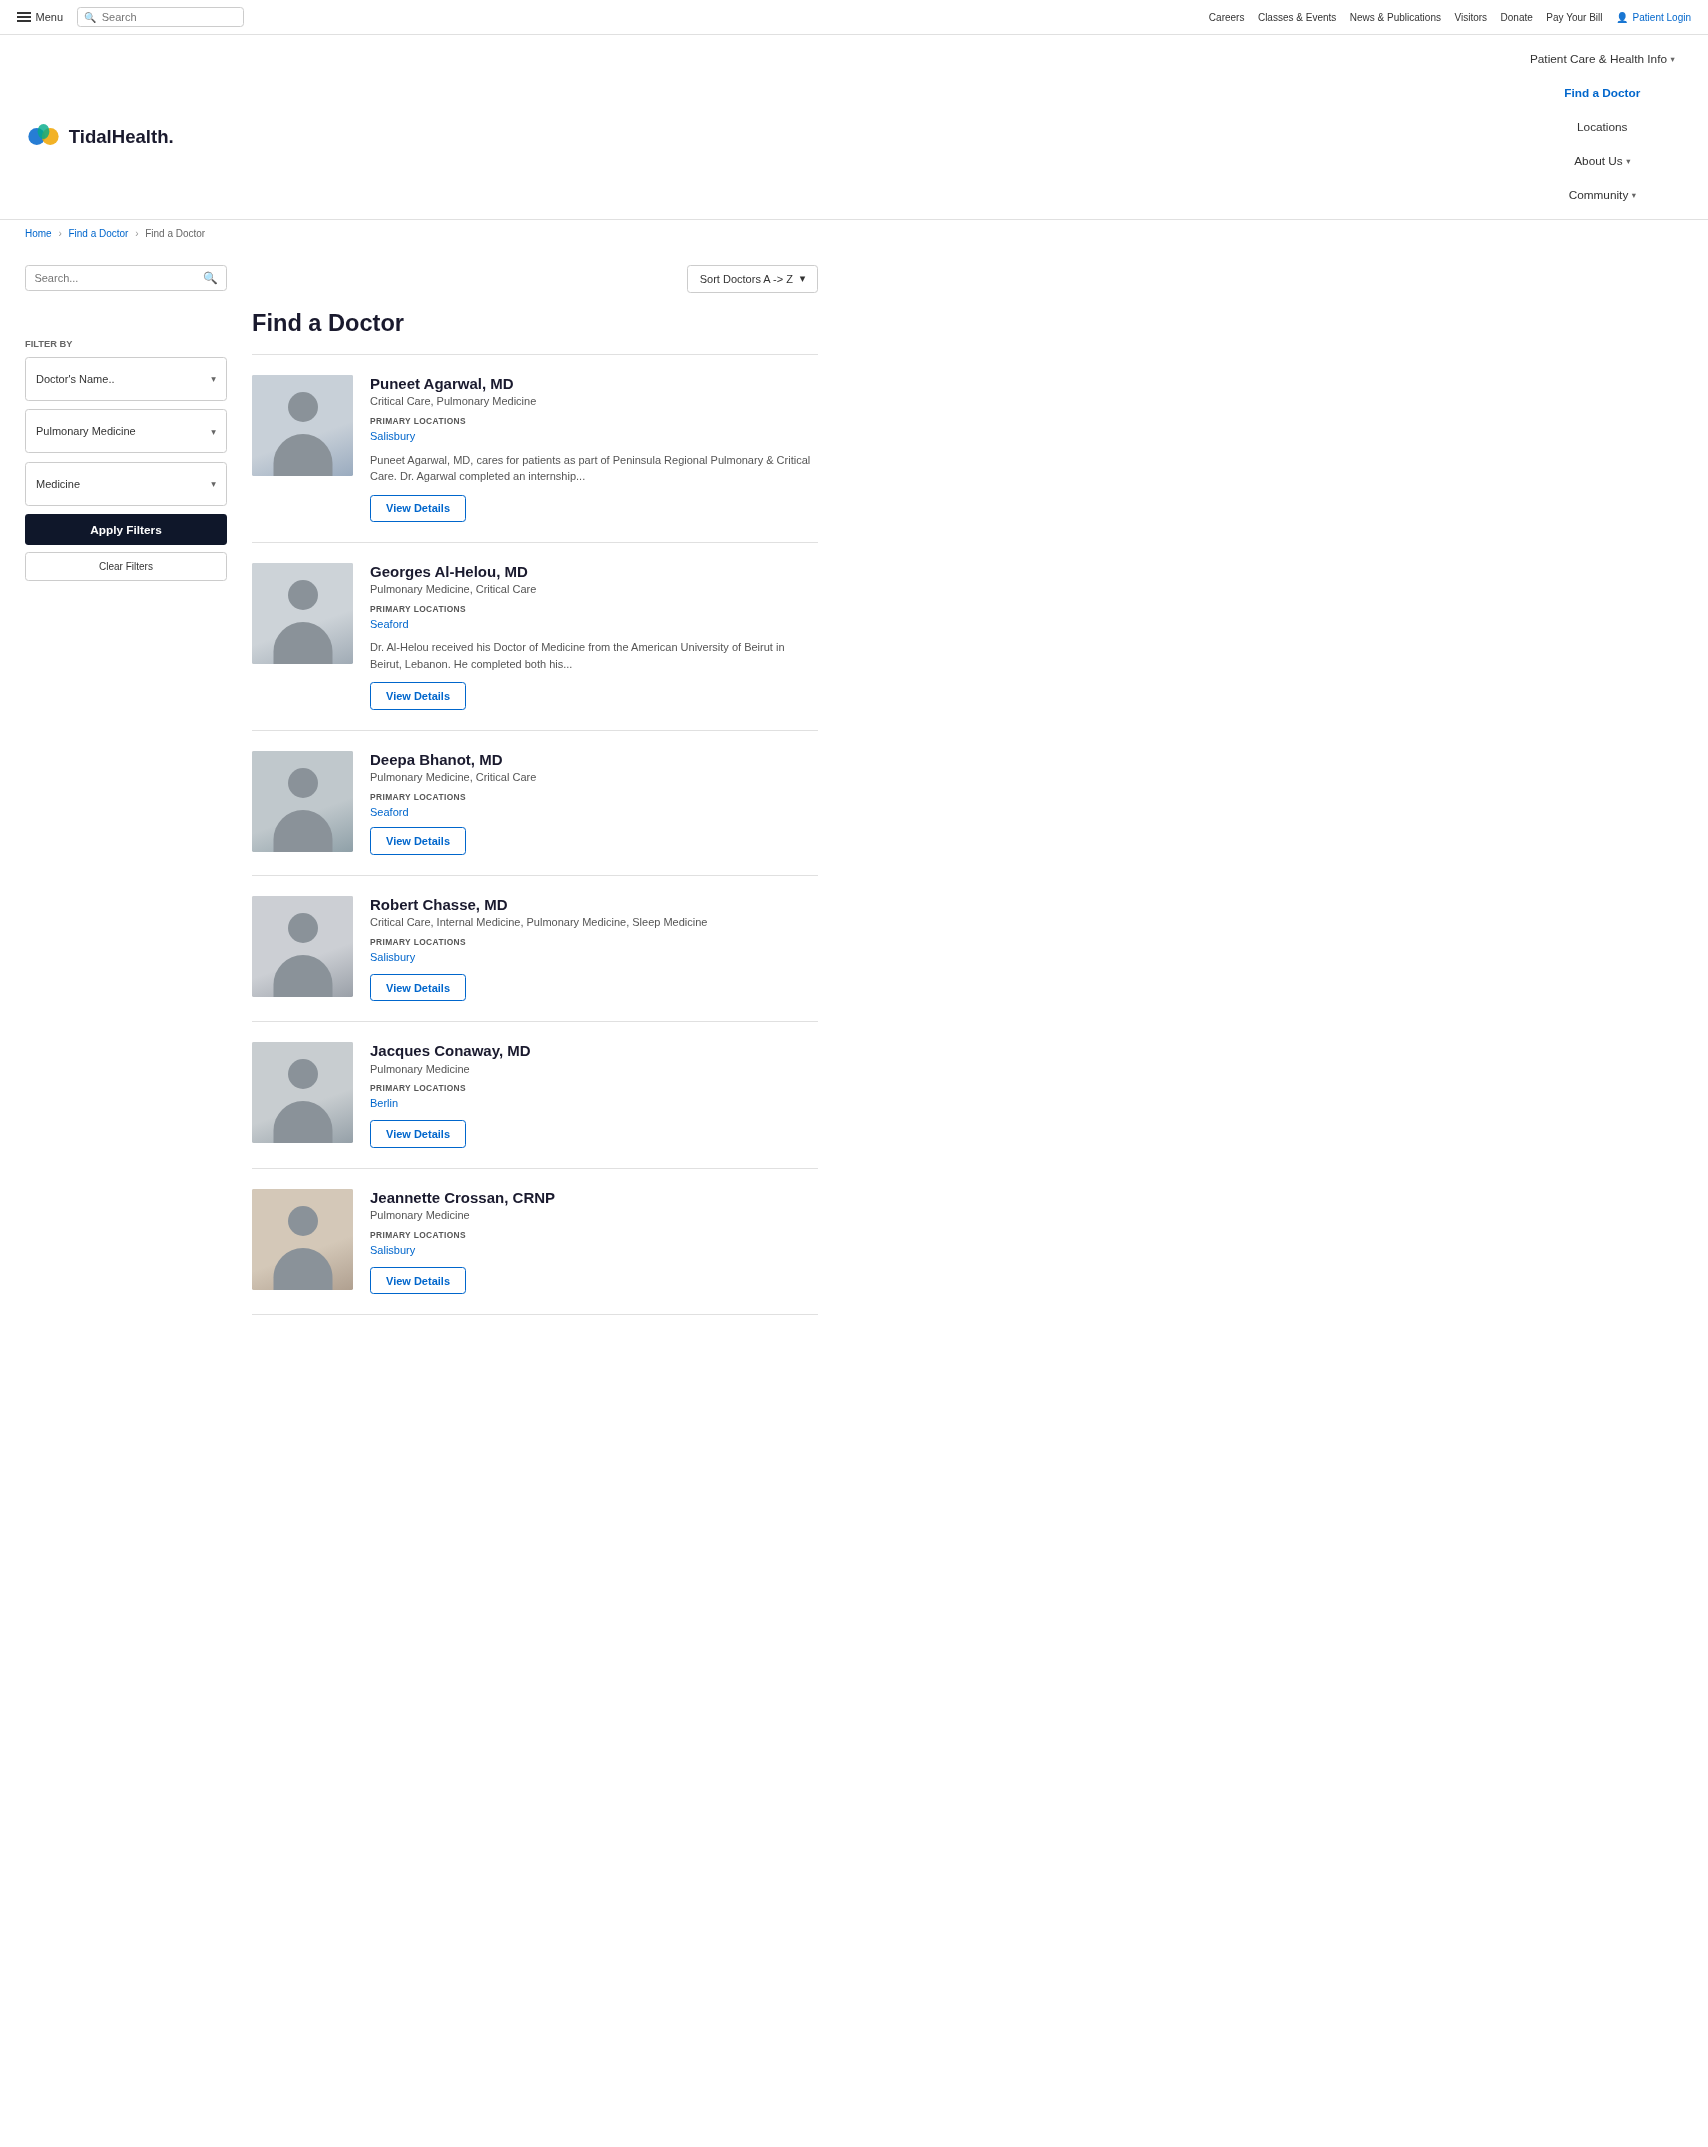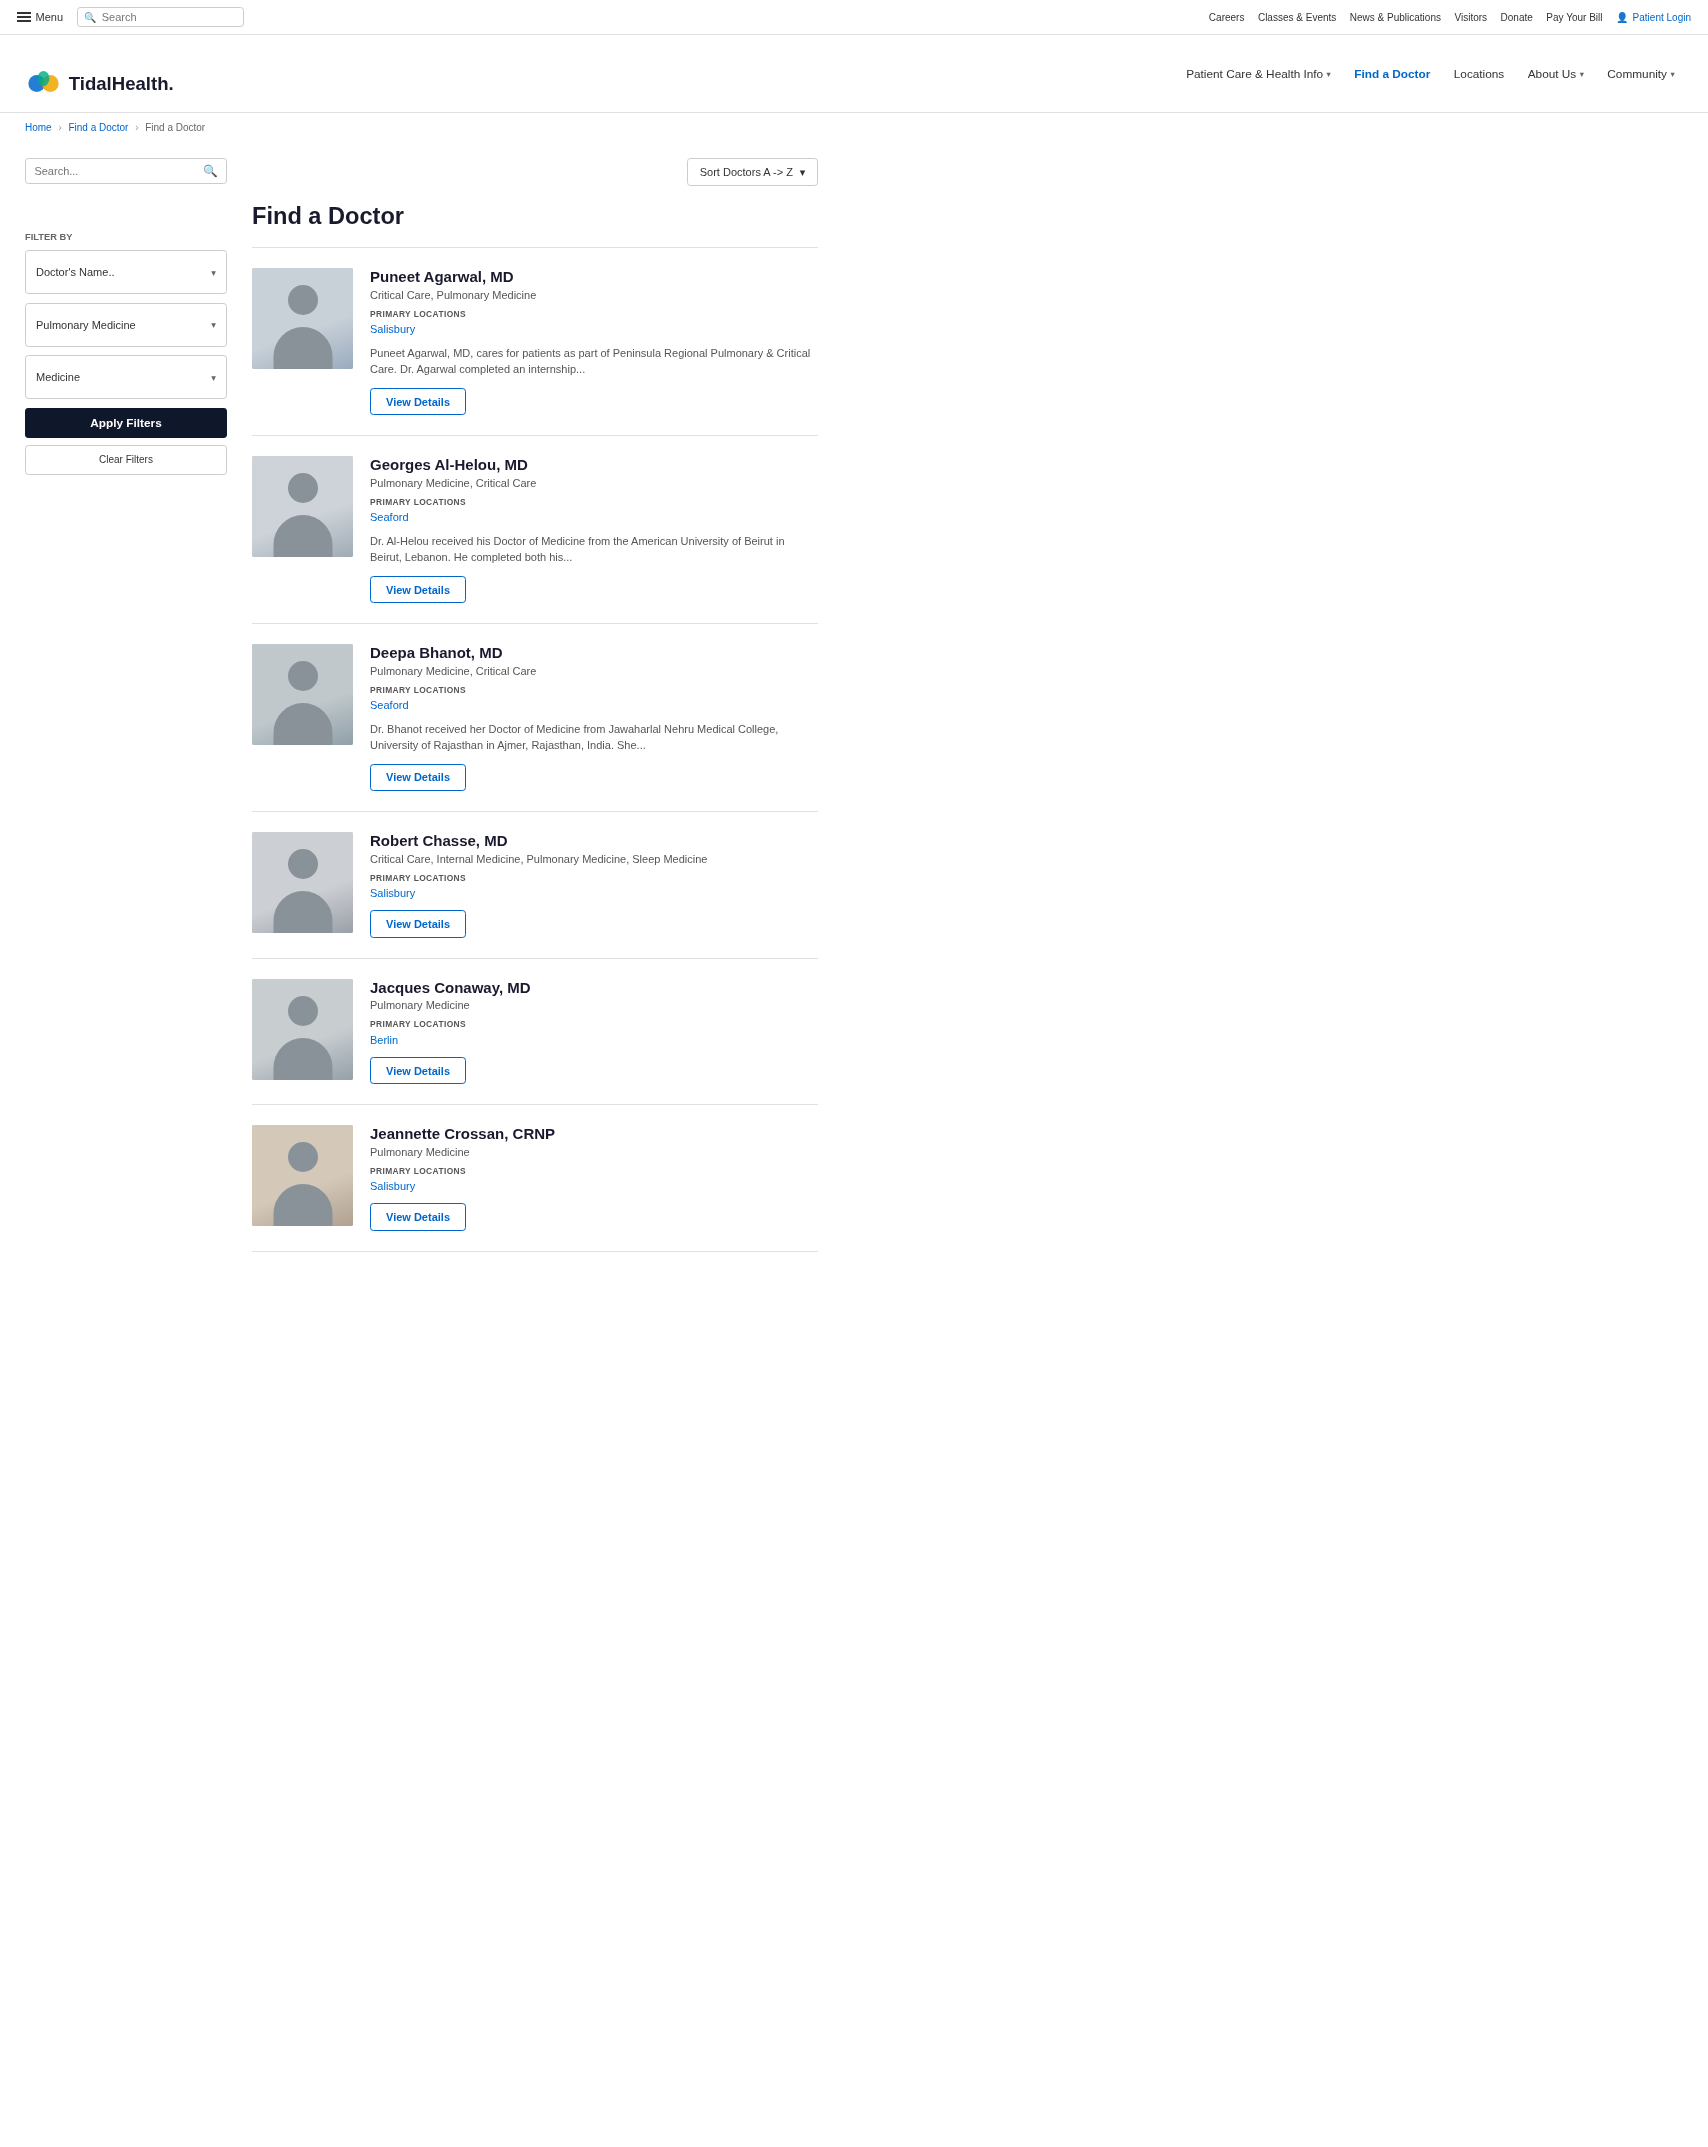--- a/index.html
+++ b/index.html
@@ -34,21 +34,21 @@
     .main-nav {
       background: #fff;
       border-bottom: 0.8px solid #e0e0e0;
       display: flex;
       align-items: center;
       padding: 10px 25px;
       gap: 25px;
     }
     .logo { display: flex; align-items: center; gap: 6.7px; text-decoration: none; margin-right: 25px; margin-top: 20px; }
     .logo-text { font-size: 18.6px; font-weight: bold; color: #1a1a2e; }
-    .nav-links { display: flex; align-items: center; gap: 6.7px; margin-left: auto; }
+    .nav-links { display: flex; align-items: center; gap: 6.7px; margin-left: auto; flex-direction: column; }
     .nav-link {
       color: #333; text-decoration: none; font-size: 11.8px;
       padding: 6.7px 8.4px; display: flex; align-items: center; gap: 3.4px;
       cursor: pointer;
     }
     .nav-link.active { color: #0066cc; font-weight: bold; }
     .chevron-down { font-size: 8.4px; color: #666; }
 
     
     .breadcrumb {
@@ -308,21 +308,20 @@
         <div class="doctor-photo">
           <div class="photo-silhouette" style="background: linear-gradient(160deg, #c0c8cc 60%, #8fa0a8 100%);"></div>
         </div>
         <div class="doctor-info">
           <div class="doctor-name">Deepa Bhanot, MD</div>
           <div class="doctor-specialty">Pulmonary Medicine, Critical Care</div>
           <div class="primary-locations-label">PRIMARY LOCATIONS</div>
           <div class="doctor-location">
             <a class="location-link" href="#">Seaford</a>
           </div>
-          <div class="doctor-bio">Dr. Bhanot received her Doctor of Medicine from Jawaharlal Nehru Medical College, University of Rajasthan in Ajmer, Rajasthan, India. She...</div>
           <a class="btn-view-details" href="#">View Details</a>
         </div>
       </div>
 
       <div class="doctor-card">
         <div class="doctor-photo">
           <div class="photo-silhouette" style="background: linear-gradient(160deg, #cccfd4 60%, #9aa0a8 100%);"></div>
         </div>
         <div class="doctor-info">
           <div class="doctor-name">Robert Chasse, MD</div>

